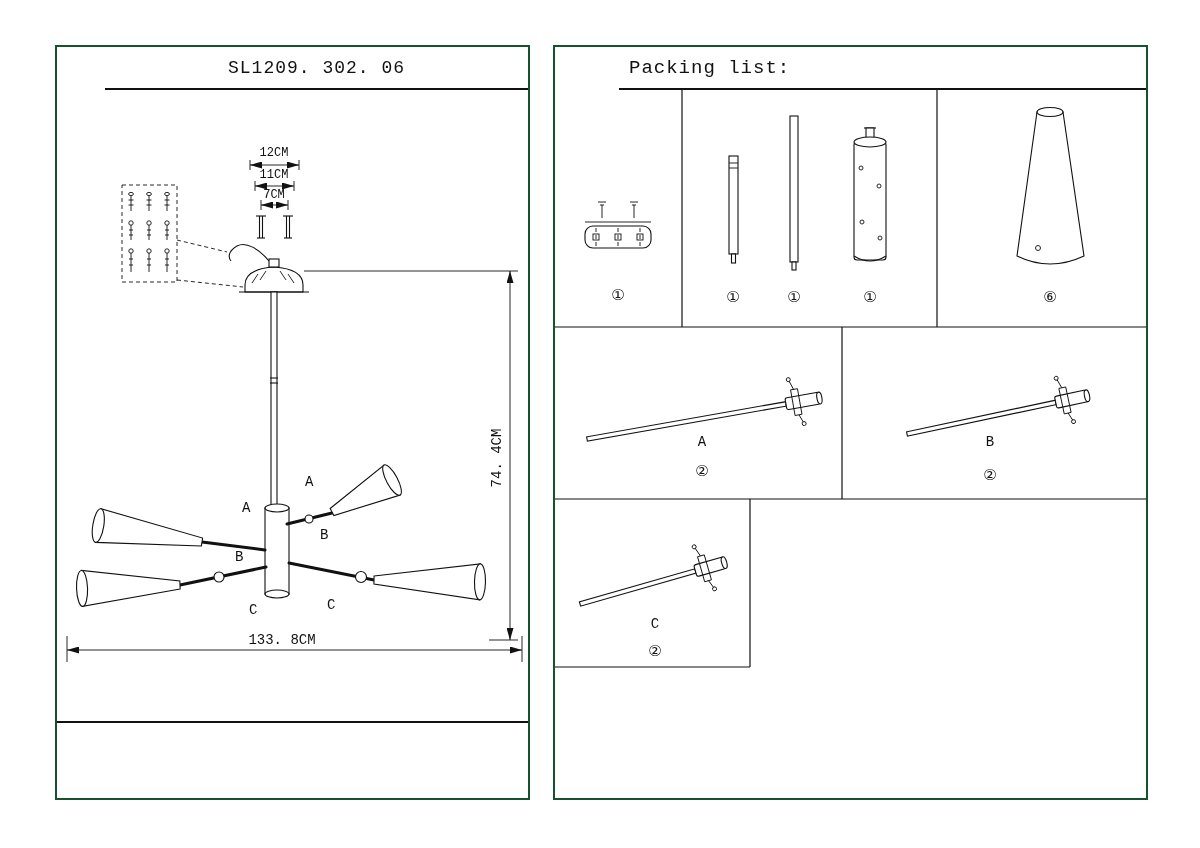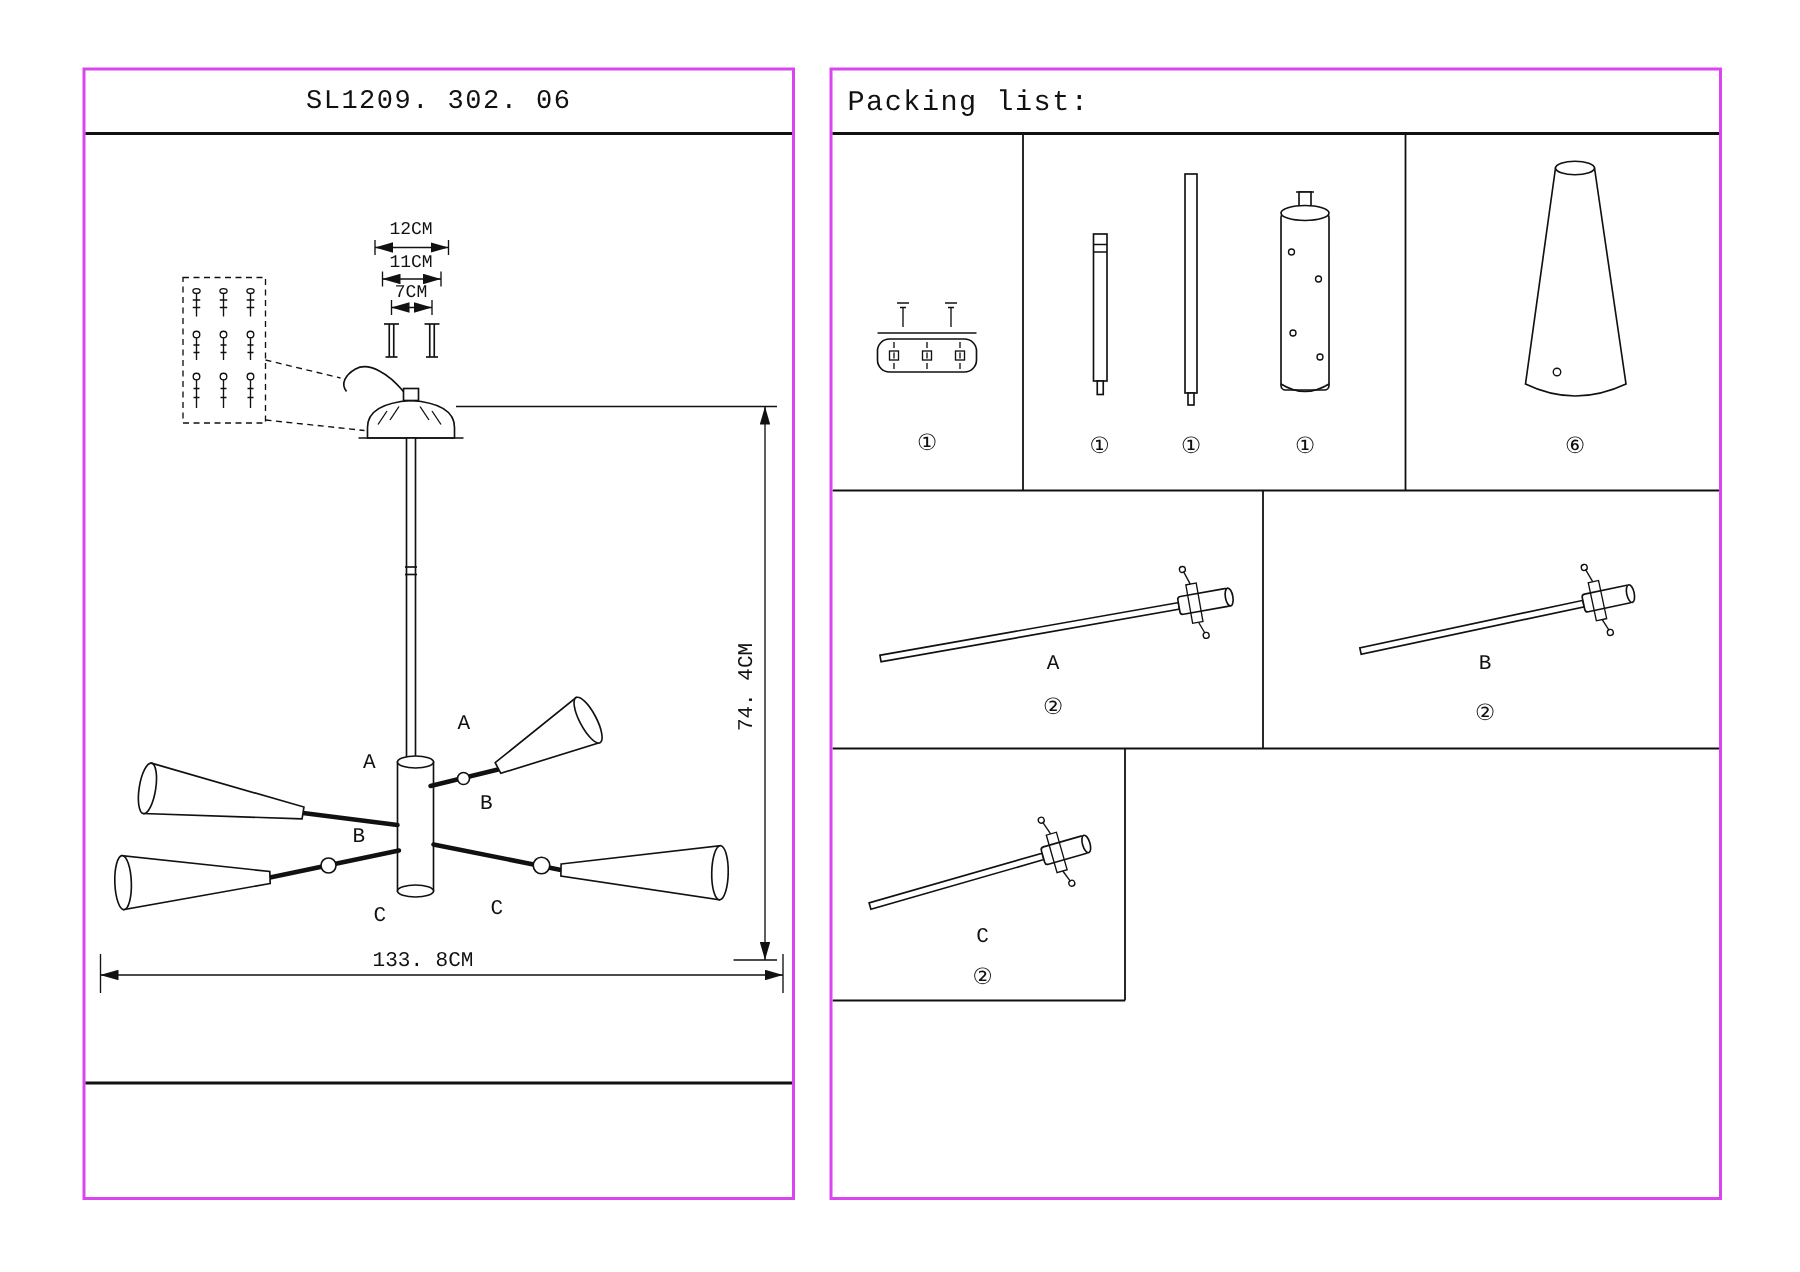--- a/index.html
+++ b/index.html
@@ -1,23 +1,23 @@
 <!DOCTYPE html>
 <html><head>
 <meta charset="utf-8">
 <style>
   * { box-sizing: border-box; margin: 0; padding: 0; }
   html,body { width:1200px; height:848px; background:#fff; position:relative;
     font-family:"Liberation Mono","DejaVu Sans Mono",monospace; color:#111; }
-  .panel { position:absolute; border:2px solid #d946ef; background:#fff; }
+  .panel { position:absolute; border:2px solid #14532d; background:#fff;padding-left:48px; }
   .left-panel  { left:55px; top:45px; width:475px; height:755px; }
   .right-panel { left:553px; top:45px; width:595px; height:755px; }
   .panel-title { height:43px; border-bottom:2px solid #111; display:flex;
     align-items:center; justify-content:center; font-size:18px; letter-spacing:1px; }
-  .right-panel .panel-title { justify-content:flex-start; padding-left:10px; font-size:19px; }
+  .right-panel .panel-title { justify-content:flex-start; padding-left:10px; font-size:19px;margin-left:16px; }
   .drawing-svg { position:absolute; left:0; top:43px; }
   .left-footer { position:absolute; left:0; bottom:0; width:100%; height:77px; border-top:2px solid #111; }
   svg { display:block; }
   .ln   { stroke:#111; stroke-width:1.1; fill:none; }
   .thin { stroke:#111; stroke-width:0.9; fill:none; }
   .grid { stroke:#111; stroke-width:1.2; fill:none; }
   .arm  { stroke:#111; stroke-width:3; fill:none; stroke-linecap:round; }
   .dash { stroke:#111; stroke-width:0.9; fill:none; stroke-dasharray:4 3; }
   .wfill{ fill:#fff; stroke:#111; stroke-width:1.1; }
   .t    { font-family:"Liberation Mono","DejaVu Sans Mono",monospace; fill:#111; }

